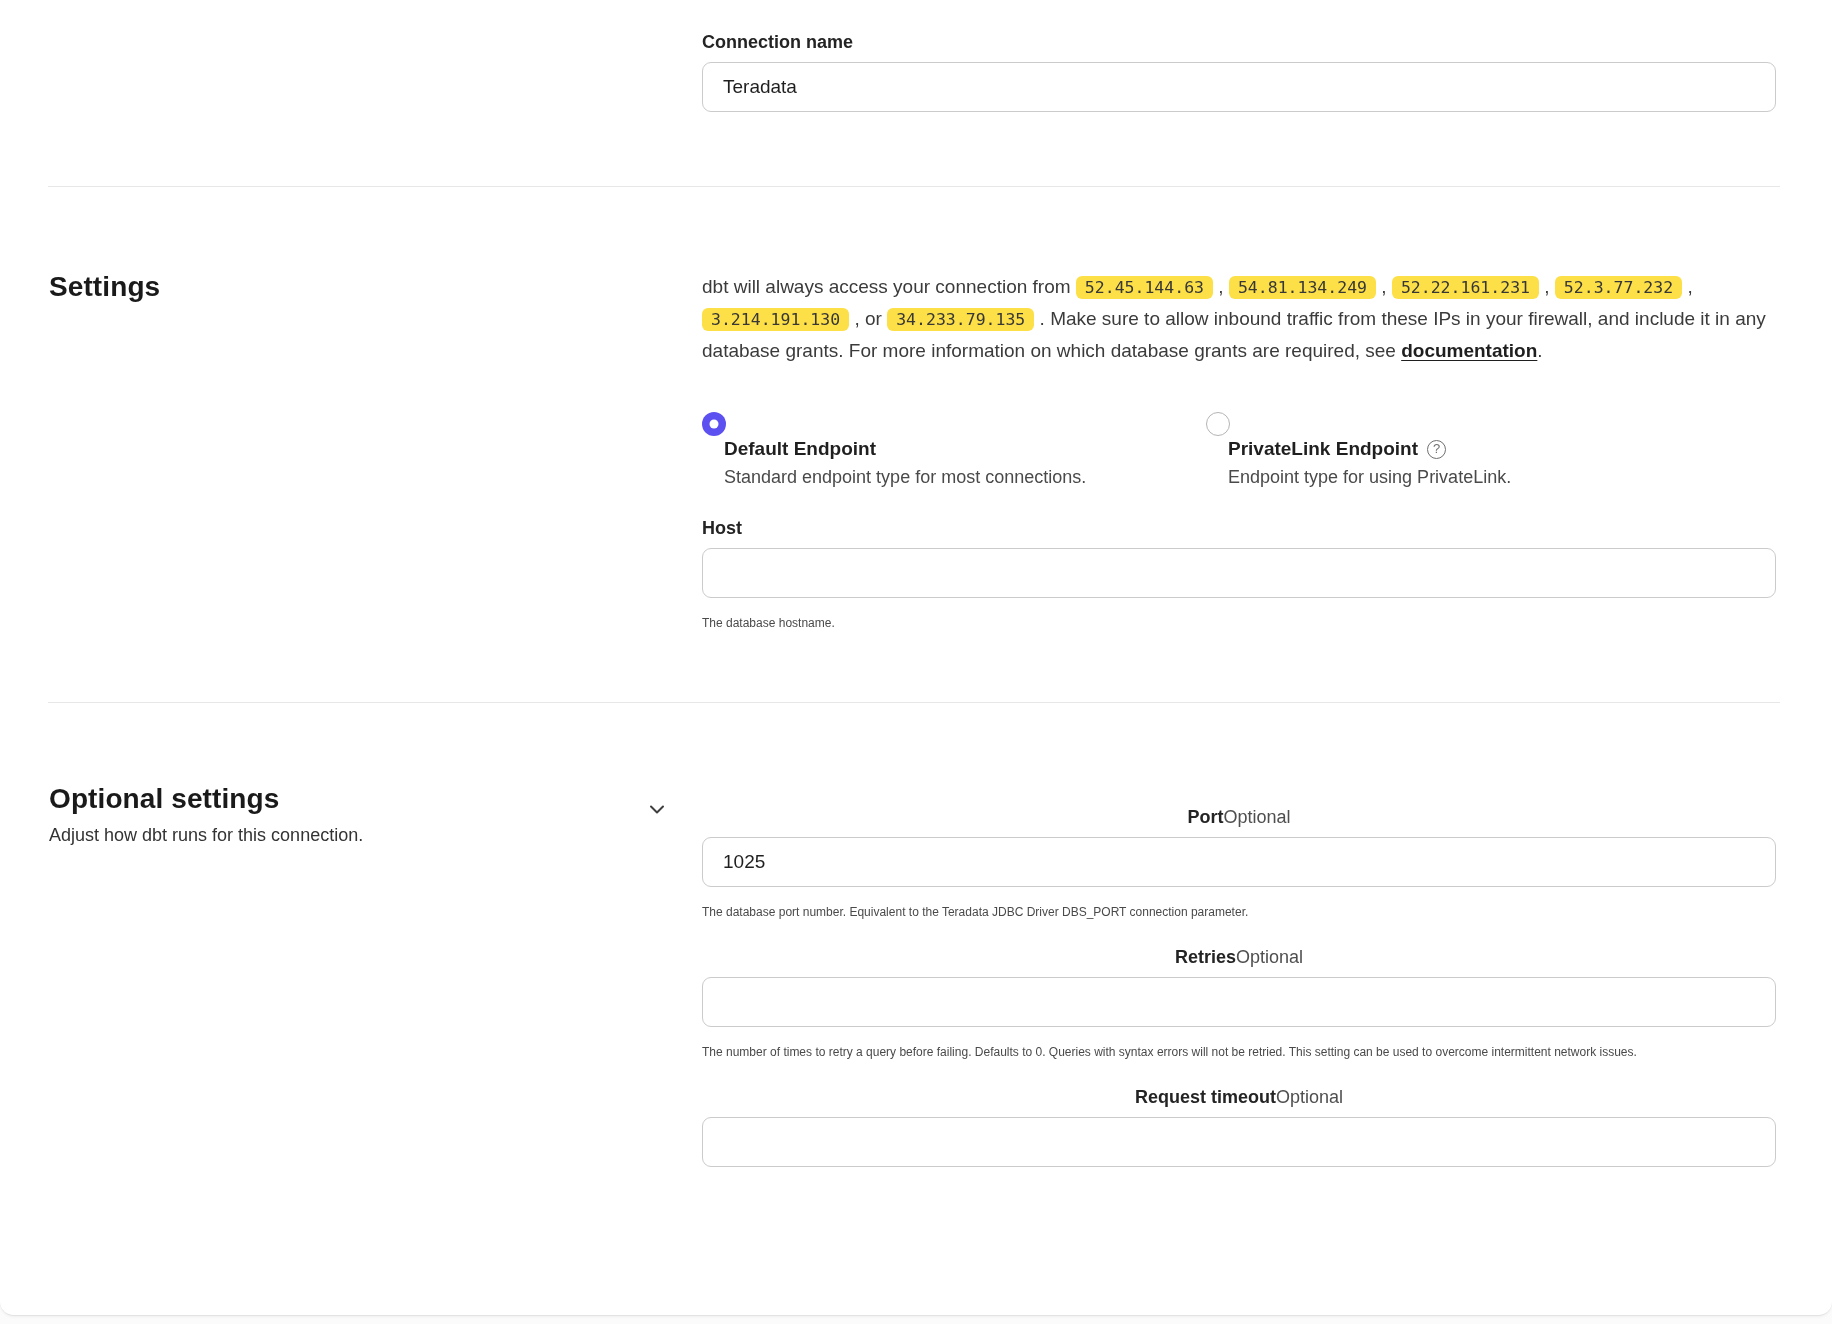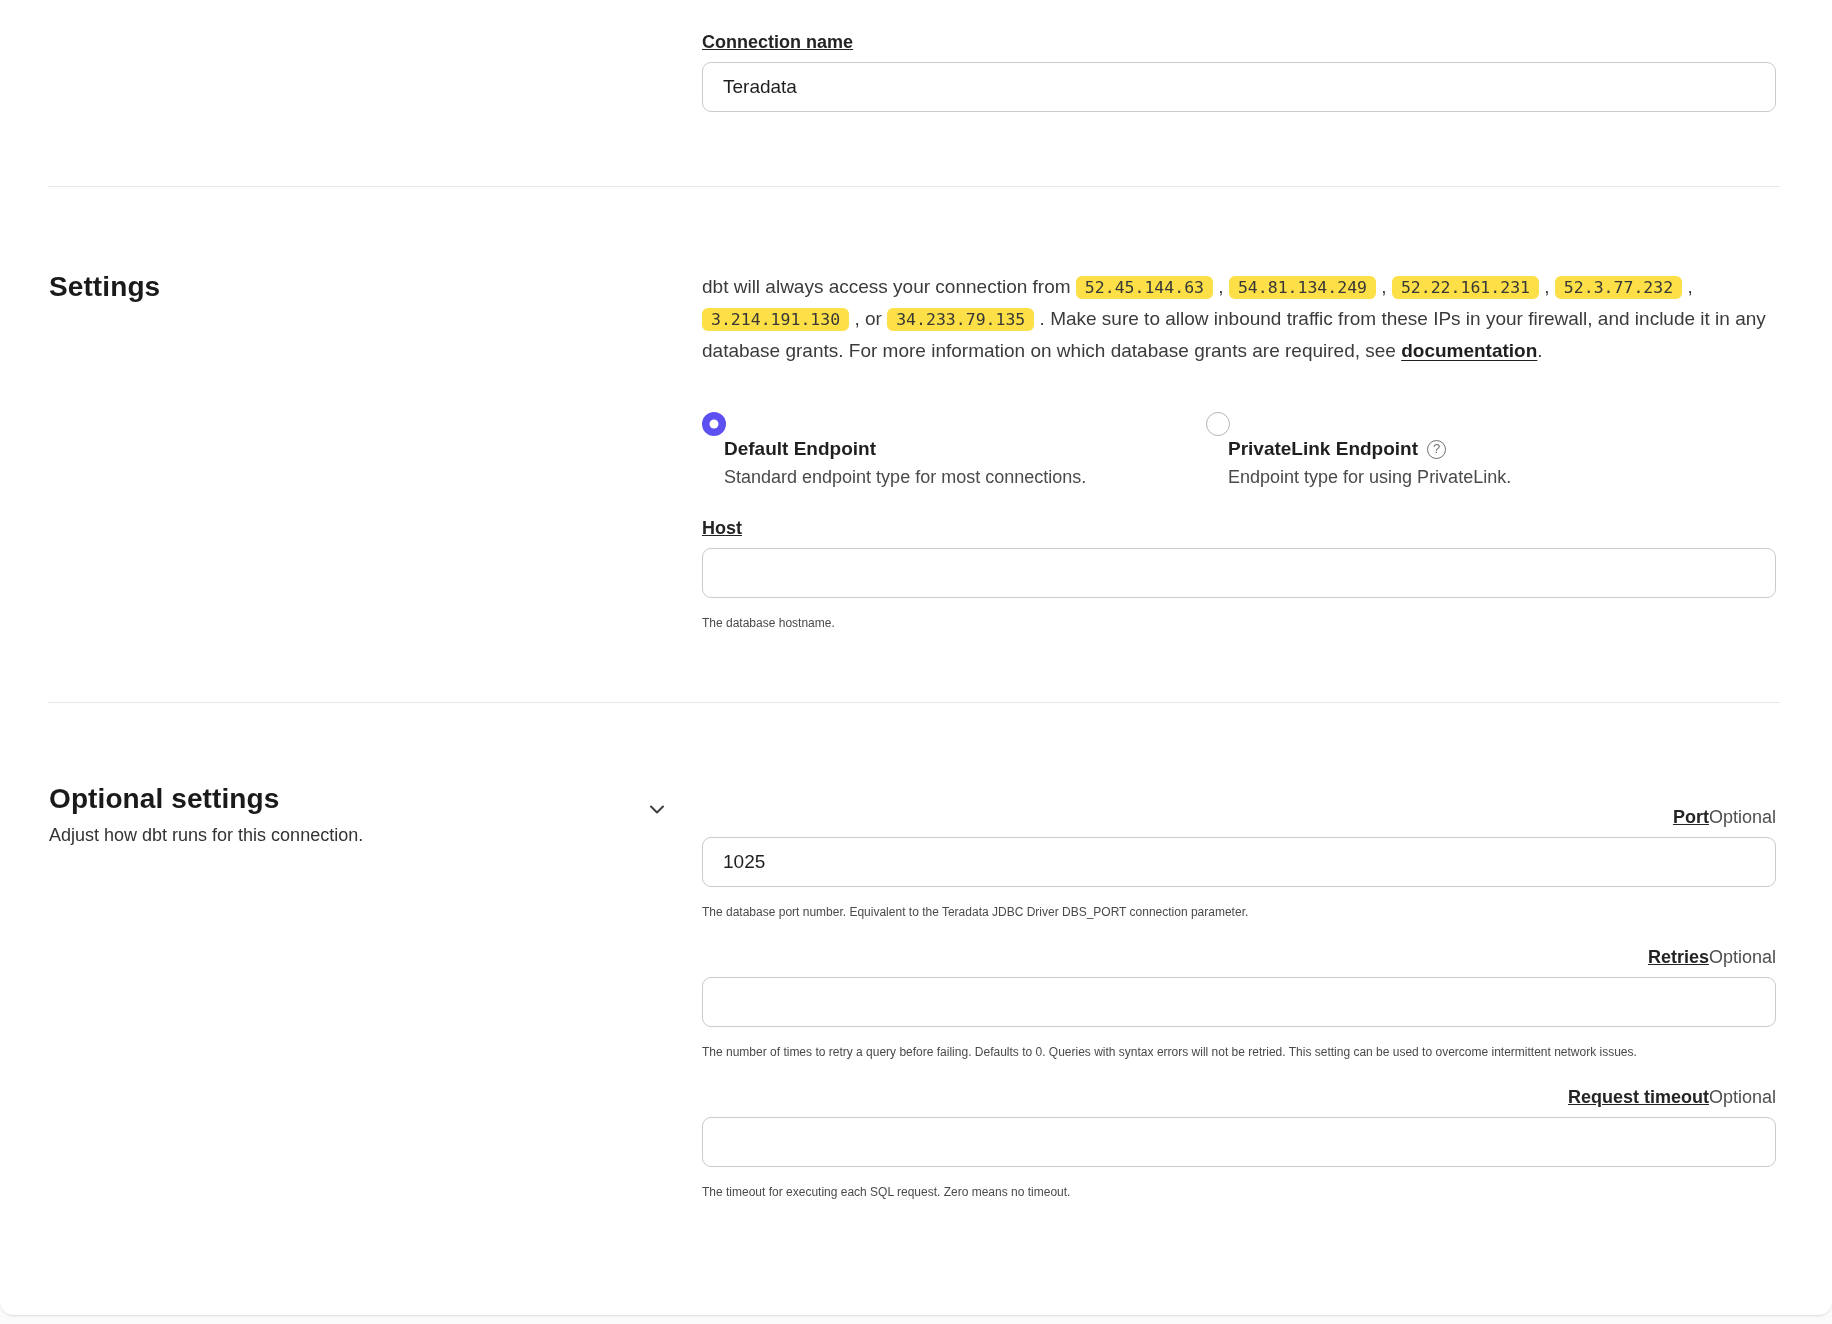--- a/index.html
+++ b/index.html
@@ -40,25 +40,24 @@
     color: #1a1a1a;
     line-height: 32px;
     letter-spacing: 0.1px;
   }
   .field-label {
     display: block;
     font-size: 18px;
     font-weight: 600;
     color: #242424;
     line-height: 24px;
-    text-decoration: underline;
   }
   .label-row {
     display: flex;
-    justify-content: flex-end;
+    justify-content: center;
     align-items: baseline;
     line-height: 24px;
   }
   .optional-badge {
     font-size: 18px;
     font-weight: 400;
     color: #4f4f4f;
   }
   input.text-input {
     display: block;
@@ -262,18 +261,17 @@
         <input class="text-input" type="text" value="" style="">
         <div class="helper">The number of times to retry a query before failing. Defaults to 0. Queries with syntax errors will not be retried. This setting can be used to overcome intermittent network issues.</div>
       </div>
 
       <div class="field">
         <div class="label-row">
           <label class="field-label">Request timeout</label>
           <span class="optional-badge">Optional</span>
         </div>
         <input class="text-input" type="text" value="" style="">
-        <div class="helper">The timeout for executing each SQL request. Zero means no timeout.</div>
       </div>
 
     </div>
   </section>
 </div>
 
 </body></html>

